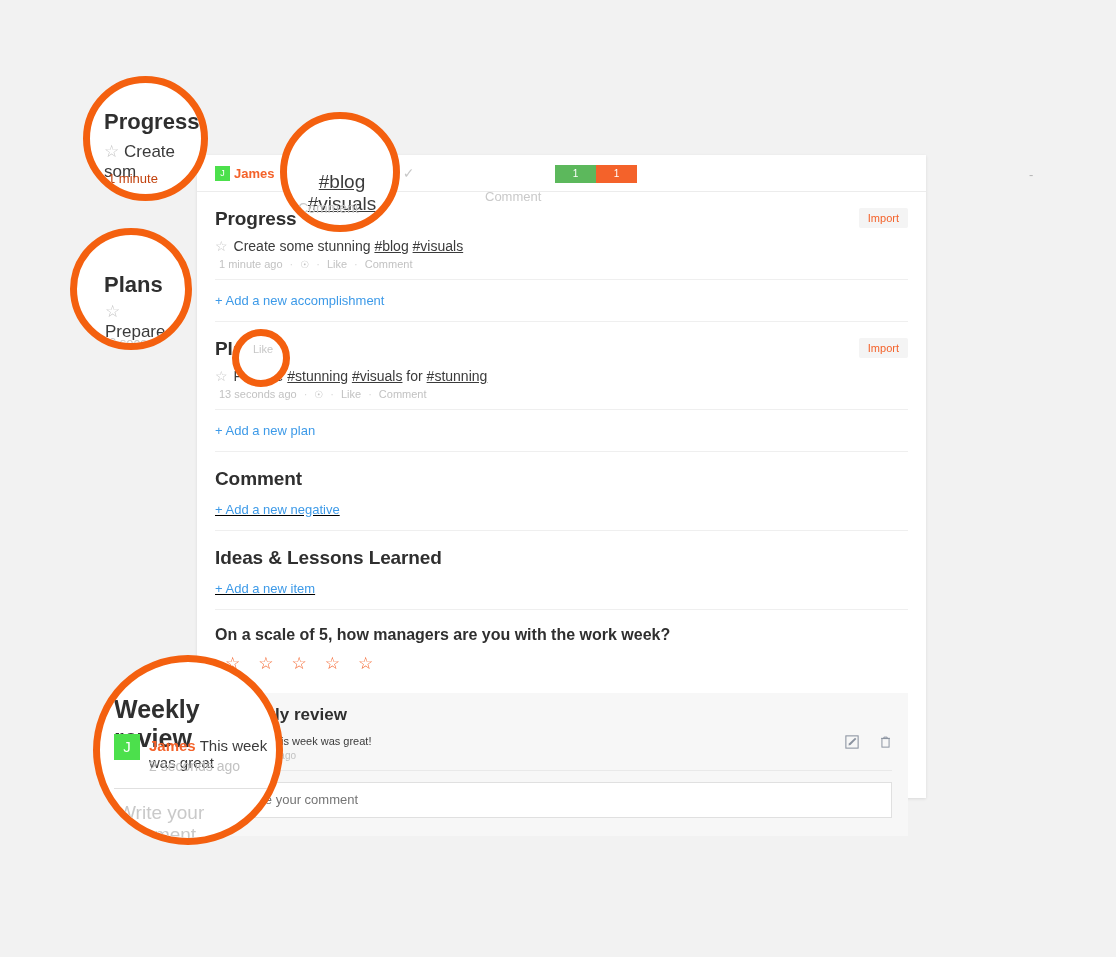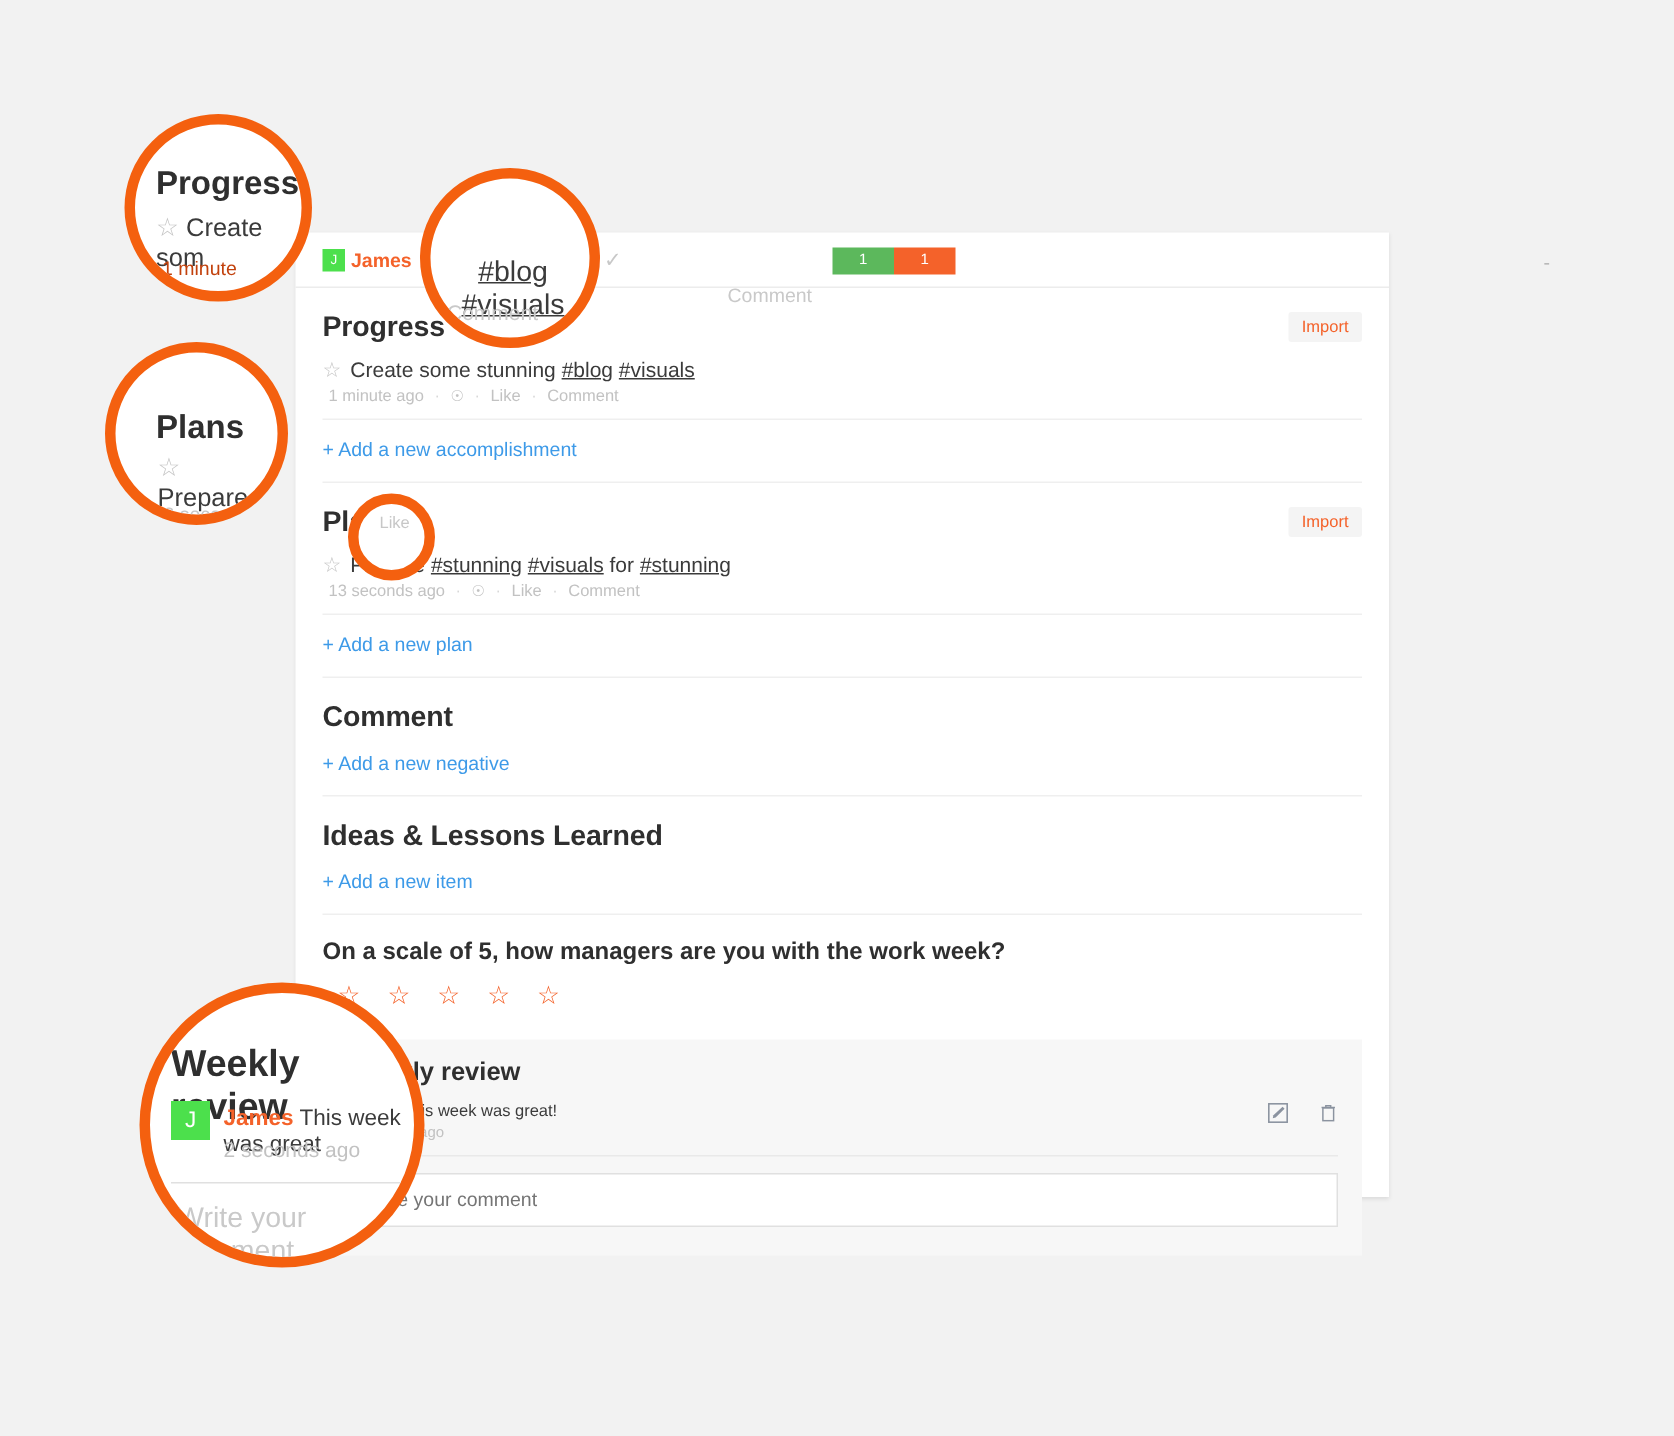--- a/index.html
+++ b/index.html
@@ -167,20 +167,21 @@
     font-size: 13px;
     text-decoration: none;
     cursor: pointer;
   }
   .sep-line { border-top: 1px solid #efefef; }
 
   .empty-section .add-link-row {
     border-top: none;
     margin-top: 4px;
     padding-top: 6px;
+    text-decoration: underline;
   }
 
   
   .satis-block { padding-top: 16px; }
   .satis-q {
     font-size: 16px;
     font-weight: bold;
     color: #2f2f2f;
     margin: 0 0 9px 0;
   }

